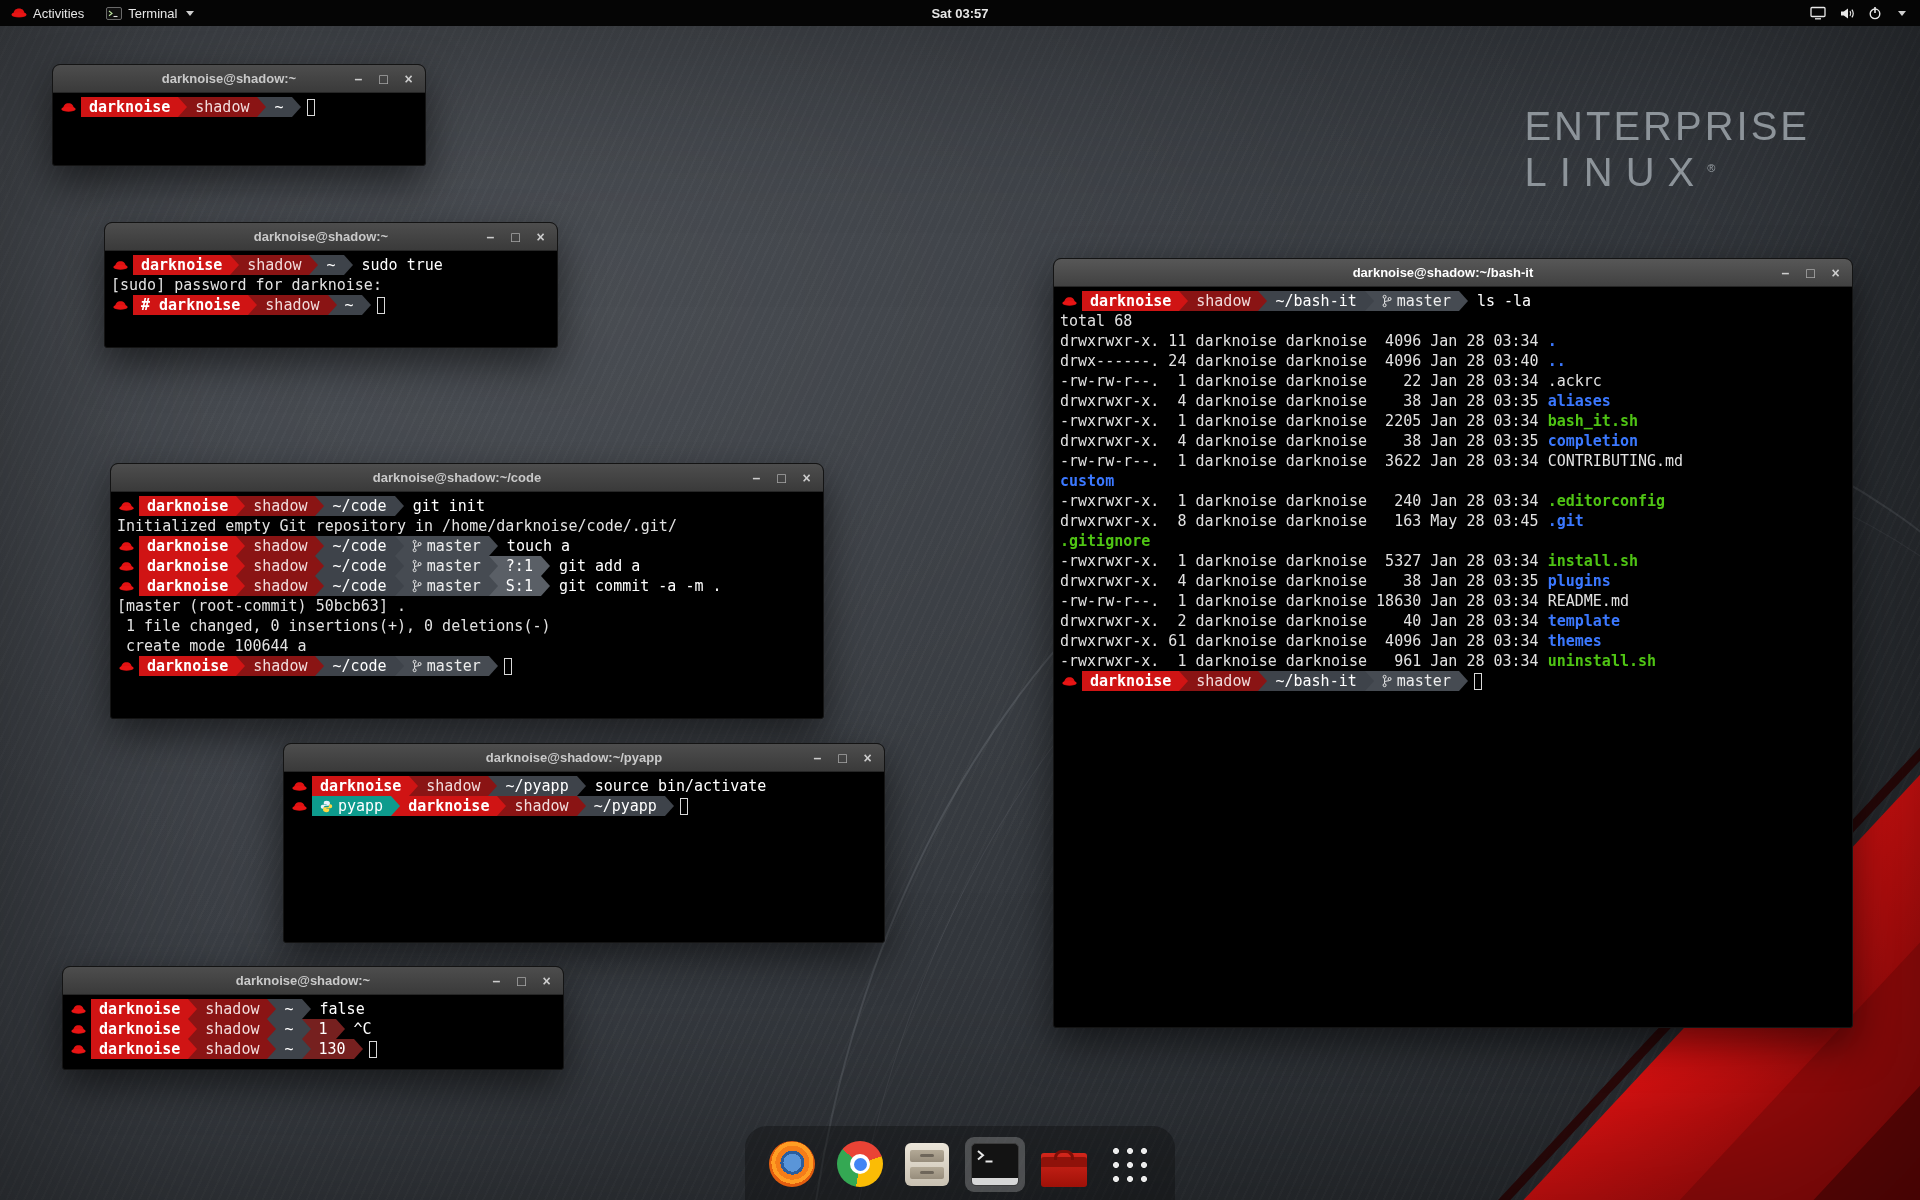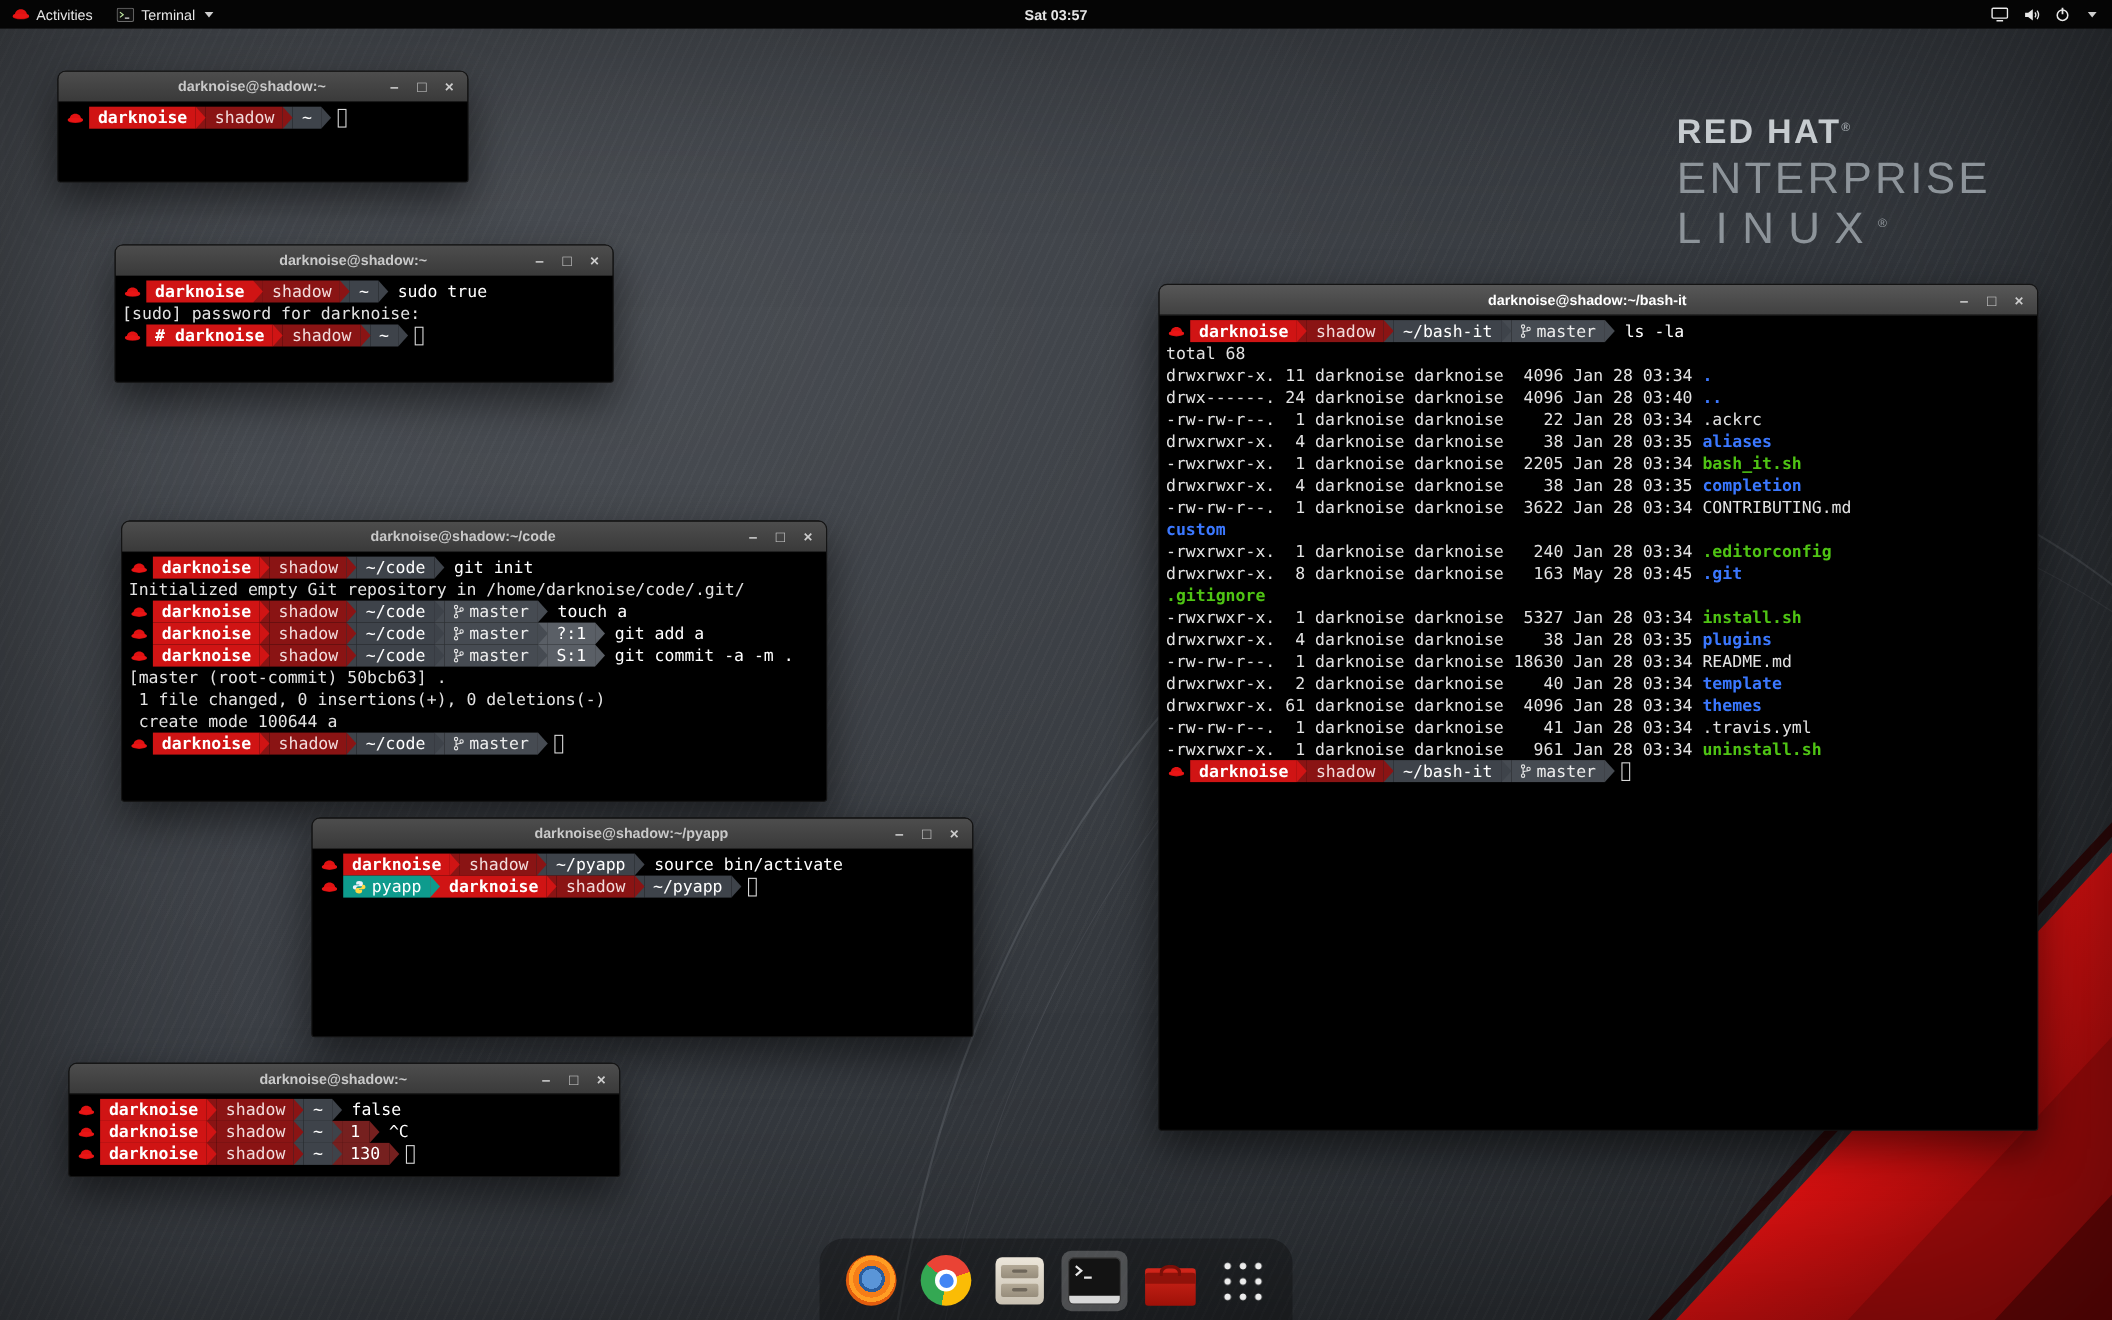--- a/index.html
+++ b/index.html
@@ -93,21 +93,20 @@
   <div id="stripes"></div>
   <div class="arc" id="arc1"></div>
   <div class="arc" id="arc2"></div>
   <div class="ribbon" id="rbT"></div>
   <div class="ribbon" id="rbA"></div>
   <div class="ribbon" id="rbB"></div>
   <div class="ribbon" id="rbC"></div>
   <div id="vignette"></div>
 
   <div id="rhlogo">
-    <div class="brand"><span>RED HAT</span><sup>®</sup></div>
     <div class="ent">ENTERPRISE</div>
     <div class="lin"><span>LINUX</span><sup>®</sup></div>
   </div>
 
   <div id="windows-layer">
       <div class="window" style="left: 52px; top: 64px; width: 374px; height: 102px;">
         <div class="titlebar">
           <div class="title">darknoise@shadow:~</div>
           <div class="wbtns">
             <span class="wbtn">–</span>
@@ -139,21 +138,21 @@
                 <ellipse cx="7.5" cy="6.9" rx="7" ry="2.3" fill="#e81515"></ellipse>
               </svg></span><span class="plseg" style="background: rgb(208, 20, 20); color: rgb(255, 255, 255); font-weight: bold;"><span>darknoise</span></span><span class="plarrow" style="border-left-color: rgb(208, 20, 20); background: rgb(138, 20, 20);"></span><span class="plseg" style="background: rgb(138, 20, 20); color: rgb(242, 220, 220);"><span>shadow</span></span><span class="plarrow" style="border-left-color: rgb(138, 20, 20); background: rgb(62, 67, 74);"></span><span class="plseg" style="background: rgb(62, 67, 74); color: rgb(255, 255, 255);"><span>~</span></span><span class="plarrow" style="border-left-color: rgb(62, 67, 74);"></span><span class="ttext c-white"> sudo true</span></div>
           <div class="tline"><span class="ttext c-fg">[sudo] password for darknoise: </span></div>
           <div class="tline"><span class="picon"><svg width="15" height="11" viewBox="0 0 15 11">
                 <path d="M2.2 7.2 C2.2 3.2 4.4 1.3 7.5 1.3 C10.6 1.3 12.8 3.2 12.8 7.2 Z" fill="#e11212"></path>
                 <ellipse cx="7.5" cy="7.3" rx="7" ry="2.5" fill="#c30d0d"></ellipse>
                 <ellipse cx="7.5" cy="6.9" rx="7" ry="2.3" fill="#e81515"></ellipse>
               </svg></span><span class="plseg" style="background: rgb(208, 20, 20); color: rgb(255, 255, 255); font-weight: bold;"><span># darknoise</span></span><span class="plarrow" style="border-left-color: rgb(208, 20, 20); background: rgb(138, 20, 20);"></span><span class="plseg" style="background: rgb(138, 20, 20); color: rgb(242, 220, 220);"><span>shadow</span></span><span class="plarrow" style="border-left-color: rgb(138, 20, 20); background: rgb(62, 67, 74);"></span><span class="plseg" style="background: rgb(62, 67, 74); color: rgb(255, 255, 255);"><span>~</span></span><span class="plarrow" style="border-left-color: rgb(62, 67, 74);"></span><span class="cursor"></span></div>
         </div>
       </div>
-      <div class="window" style="left: 110px; top: 473px; width: 642px; height: 256px;">
+      <div class="window" style="left: 110px; top: 463px; width: 714px; height: 256px;">
         <div class="titlebar">
           <div class="title">darknoise@shadow:~/code</div>
           <div class="wbtns">
             <span class="wbtn">–</span>
             <span class="wbtn">□</span>
             <span class="wbtn">×</span>
           </div>
         </div>
         <div class="tbody">
           <div class="tline"><span class="picon"><svg width="15" height="11" viewBox="0 0 15 11">
@@ -289,21 +288,20 @@
           <div class="tline"><span class="ttext c-fg">-rw-rw-r--.  1 darknoise darknoise  3622 Jan 28 03:34 </span><span class="ttext c-fg">CONTRIBUTING.md</span></div>
           <div class="tline"><span class="ttext c-blue">custom</span></div>
           <div class="tline"><span class="ttext c-fg">-rwxrwxr-x.  1 darknoise darknoise   240 Jan 28 03:34 </span><span class="ttext c-green">.editorconfig</span></div>
           <div class="tline"><span class="ttext c-fg">drwxrwxr-x.  8 darknoise darknoise   163 May 28 03:45 </span><span class="ttext c-blue">.git</span></div>
           <div class="tline"><span class="ttext c-green">.gitignore</span></div>
           <div class="tline"><span class="ttext c-fg">-rwxrwxr-x.  1 darknoise darknoise  5327 Jan 28 03:34 </span><span class="ttext c-green">install.sh</span></div>
           <div class="tline"><span class="ttext c-fg">drwxrwxr-x.  4 darknoise darknoise    38 Jan 28 03:35 </span><span class="ttext c-blue">plugins</span></div>
           <div class="tline"><span class="ttext c-fg">-rw-rw-r--.  1 darknoise darknoise 18630 Jan 28 03:34 </span><span class="ttext c-fg">README.md</span></div>
           <div class="tline"><span class="ttext c-fg">drwxrwxr-x.  2 darknoise darknoise    40 Jan 28 03:34 </span><span class="ttext c-blue">template</span></div>
           <div class="tline"><span class="ttext c-fg">drwxrwxr-x. 61 darknoise darknoise  4096 Jan 28 03:34 </span><span class="ttext c-blue">themes</span></div>
-          <div class="tline"><span class="ttext c-fg">-rw-rw-r--.  1 darknoise darknoise    41 Jan 28 03:34 </span><span class="ttext c-fg">.travis.yml</span></div>
           <div class="tline"><span class="ttext c-fg">-rwxrwxr-x.  1 darknoise darknoise   961 Jan 28 03:34 </span><span class="ttext c-green">uninstall.sh</span></div>
           <div class="tline"><span class="picon"><svg width="15" height="11" viewBox="0 0 15 11">
                 <path d="M2.2 7.2 C2.2 3.2 4.4 1.3 7.5 1.3 C10.6 1.3 12.8 3.2 12.8 7.2 Z" fill="#e11212"></path>
                 <ellipse cx="7.5" cy="7.3" rx="7" ry="2.5" fill="#c30d0d"></ellipse>
                 <ellipse cx="7.5" cy="6.9" rx="7" ry="2.3" fill="#e81515"></ellipse>
               </svg></span><span class="plseg" style="background: rgb(208, 20, 20); color: rgb(255, 255, 255); font-weight: bold;"><span>darknoise</span></span><span class="plarrow" style="border-left-color: rgb(208, 20, 20); background: rgb(138, 20, 20);"></span><span class="plseg" style="background: rgb(138, 20, 20); color: rgb(242, 220, 220);"><span>shadow</span></span><span class="plarrow" style="border-left-color: rgb(138, 20, 20); background: rgb(62, 67, 74);"></span><span class="plseg" style="background: rgb(62, 67, 74); color: rgb(255, 255, 255);"><span>~/bash-it</span></span><span class="plarrow" style="border-left-color: rgb(62, 67, 74); background: rgb(70, 75, 82);"></span><span class="plseg" style="background: rgb(70, 75, 82); color: rgb(237, 237, 237);"><span class="segicon"><svg width="10" height="14" viewBox="0 0 10 14">
                   <circle cx="2.6" cy="2.8" r="1.5" fill="none" stroke="#e6e6e6" stroke-width="1"></circle>
                   <circle cx="2.6" cy="11.2" r="1.5" fill="none" stroke="#e6e6e6" stroke-width="1"></circle>
                   <circle cx="7.6" cy="5" r="1.5" fill="none" stroke="#e6e6e6" stroke-width="1"></circle>
                   <path d="M2.6 4.4v5.2M2.6 8.4c0-2 5-1.2 5-1.9" fill="none" stroke="#e6e6e6" stroke-width="1"></path>

